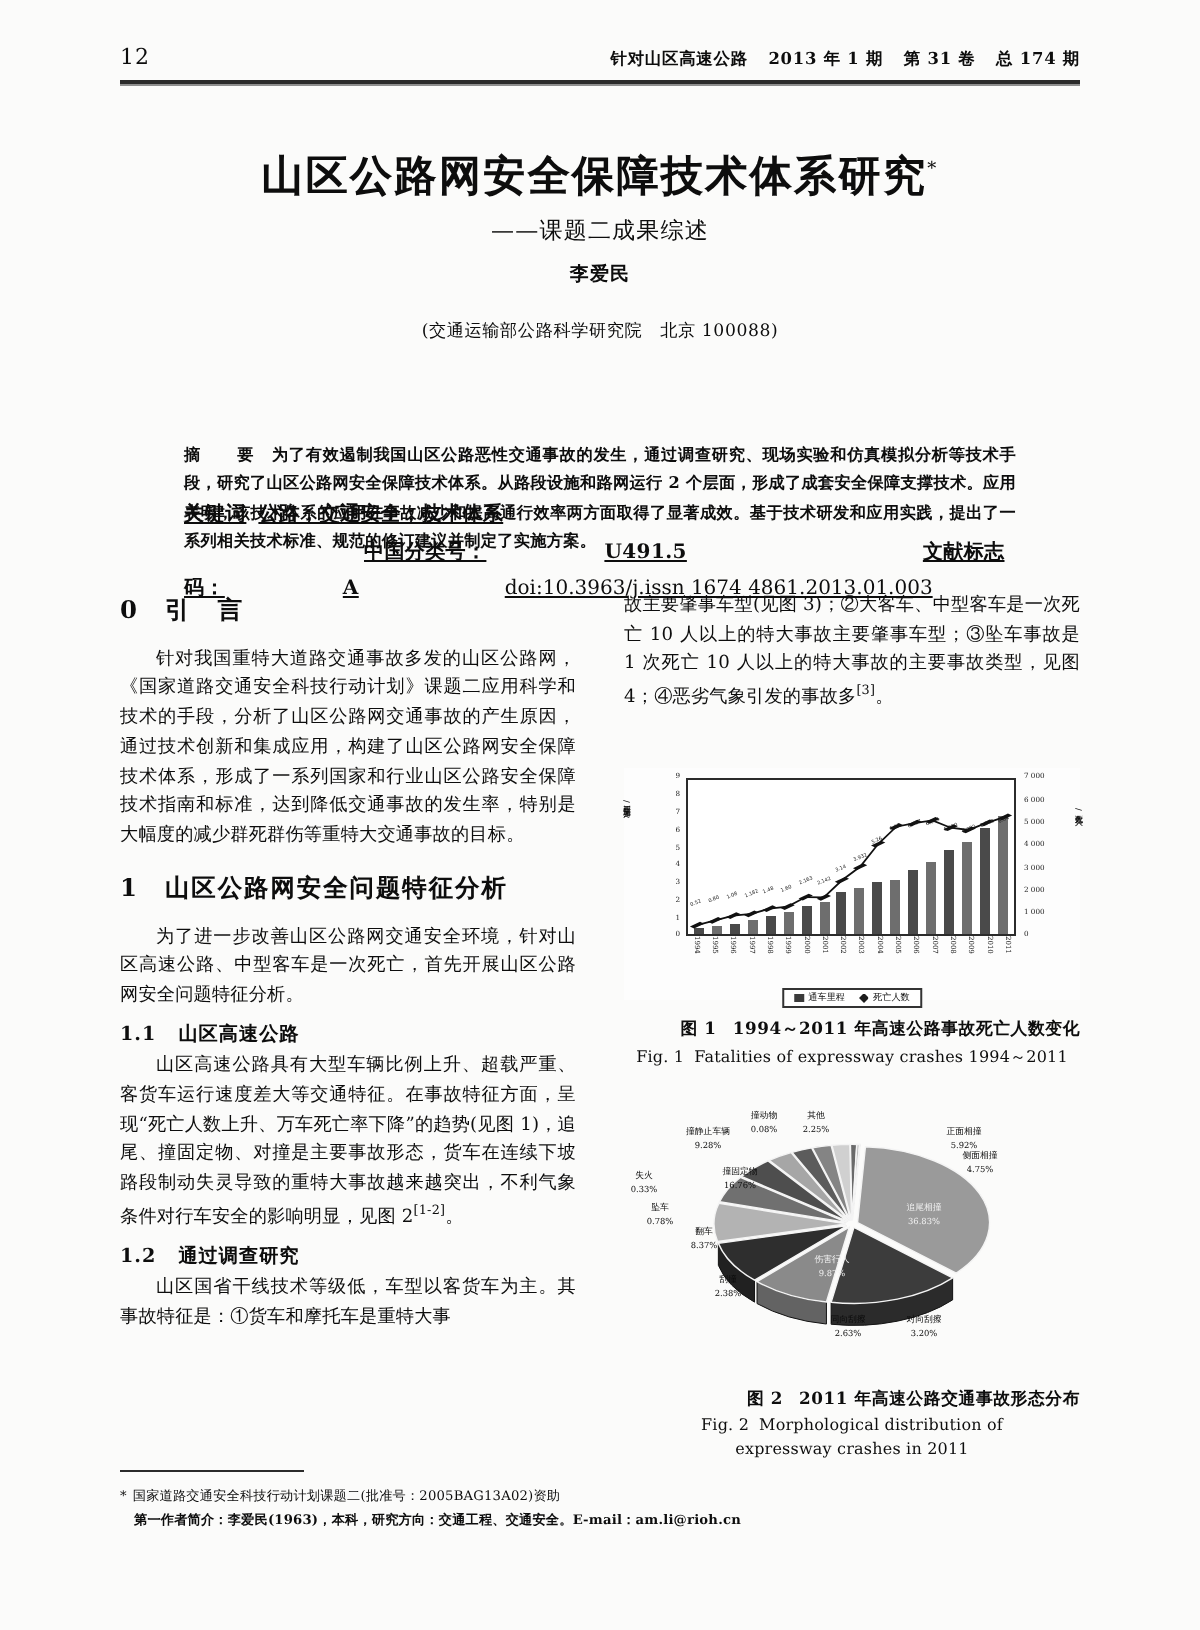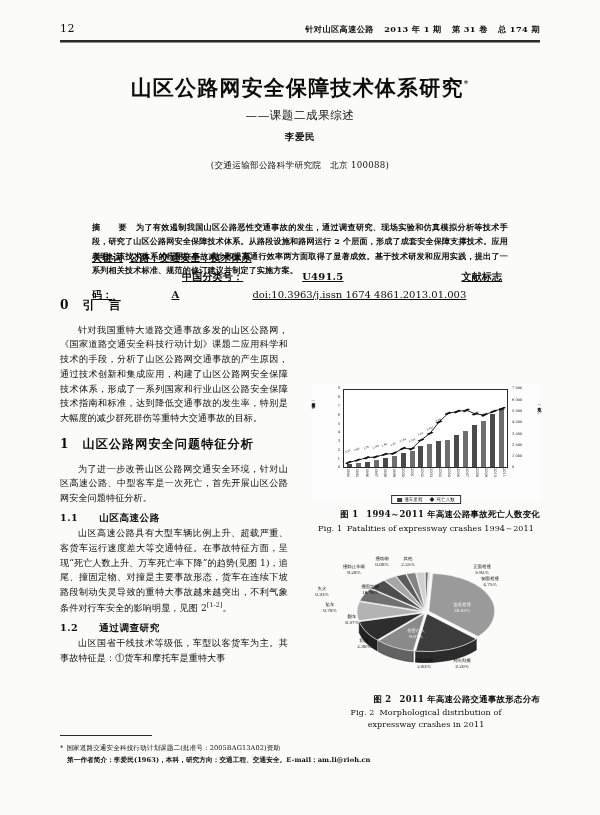--- a/index.html
+++ b/index.html
@@ -83,21 +83,21 @@
   .col.right { left: 312px; }
   .h1 {
     font-size: 12.2px; font-weight: bold; letter-spacing: 1px;
     margin: 0 0 7px 0;
   }
   .h1 .num { margin-right: 13px; }
   .h2 {
     font-size: 9.6px; font-weight: bold; letter-spacing: .5px;
     margin: 4px 0 1px 0;
   }
-  .h2 .num { margin-right: 21px; }
+  .h2 .num { margin-right: 11px; }
   p.body { margin: 0 0 0 0; text-indent: 18px; }
   p.cont { margin: 0; text-indent: 0; }
   .sec { margin-top: 9px; }
   sup.ref { font-size: 6.4px; vertical-align: super; }
 
   
   .fnrule {
     position: absolute; left: 60px; top: 735px; width: 92px; height: 1px;
     background: #2b2b2b;
   }
@@ -224,20 +224,23 @@
     <div class="h1 sec"><span class="num">1</span><span>山区公路网安全问题特征分析</span></div>
     <p class="body">为了进一步改善山区公路网交通安全环境，针对山区高速公路、中型客车是一次死亡，首先开展山区公路网安全问题特征分析。</p>
 
     <div class="h2"><span class="num">1.1</span><span>山区高速公路</span></div>
     <p class="body"><span>山区高速公路具有大型车辆比例上升、超载严重、客货车运行速度差大等交通特征。在事故特征方面，呈现“死亡人数上升、万车死亡率下降”的趋势(见图 1)，追尾、撞固定物、对撞是主要事故形态，货车在连续下坡路段制动失灵导致的重特大事故越来越突出，不利气象条件对行车安全的影响明显，见图 2</span><sup class="ref">[1-2]</sup><span>。</span></p>
 
     <div class="h2"><span class="num">1.2</span><span>通过调查研究</span></div>
     <p class="body">山区国省干线技术等级低，车型以客货车为主。其事故特征是：①货车和摩托车是重特大事</p>
   </div>
 
+  <div class="col right">
+    <p class="cont"><span>故主要肇事车型(见图 3)；②大客车、中型客车是一次死亡 10 人以上的特大事故主要肇事车型；③坠车事故是 1 次死亡 10 人以上的特大事故的主要事故类型，见图 4；④恶劣气象引发的事故多</span><sup class="ref">[3]</sup><span>。</span></p>
+  </div>
 
   <div class="fig1">
     <div class="chart1-box">
 
       <div class="ytitle-l">通车里程/万 km</div>
       <div class="ytitle-r">死亡人数/人</div>
 
       <div class="ax-left" id="ax-left">
           <div class="t" style="bottom: 0%; margin-bottom: -2px;">0</div>
           <div class="t" style="bottom: 11.1111%; margin-bottom: -2px;">1</div>

